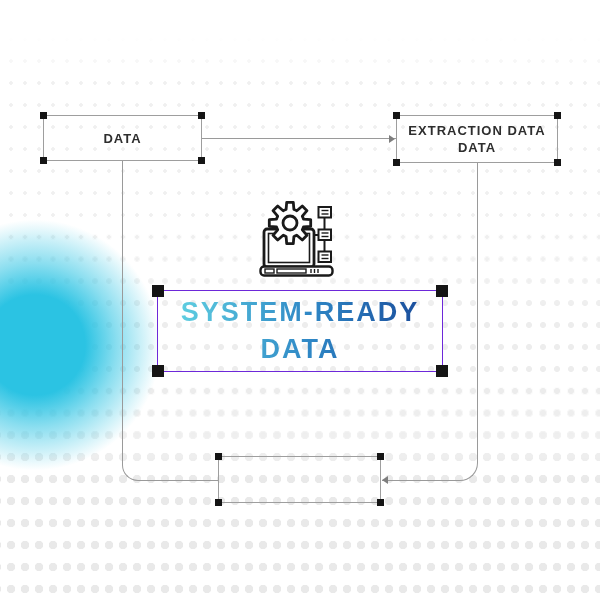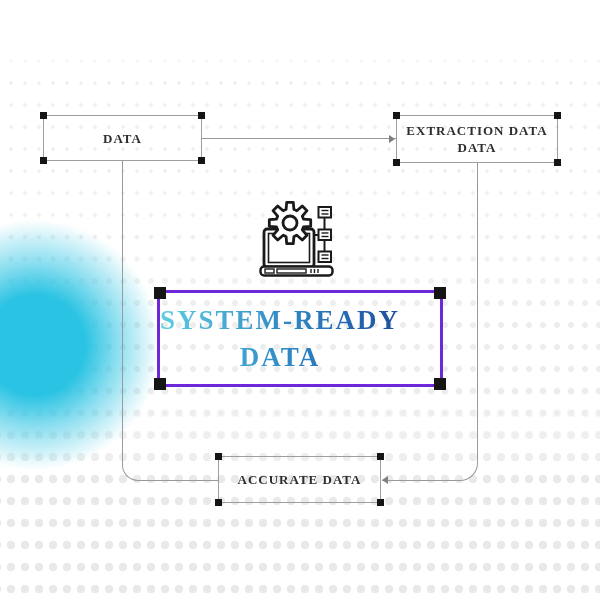--- a/index.html
+++ b/index.html
@@ -15,21 +15,20 @@
   html,body{margin:0;padding:0;}
   body{
     font-family:"Liberation Sans", sans-serif;
     background:#fff;
   }
   .stage{
     position:relative;
     width:600px;height:600px;
     background:var(--background);
     overflow:hidden;
-    font-family:Liberation Serif, serif;
   }
   
   .dots{
     position:absolute; inset:0;
     background-size:14px 22px;
     background-position:4px 6px;
     pointer-events:none;
   }
   .dots-small{
     background-image:radial-gradient(circle,#f0f0f0 1.5px, rgba(255,255,255,0) 2.1px);
@@ -112,24 +111,24 @@
     position:absolute; width:7px; height:7px;
     background:var(--handle-black);
   }
   .handle.tl{left:-4px; top:-4px;}
   .handle.tr{right:-4px; top:-4px;}
   .handle.bl{left:-4px; bottom:-4px;}
   .handle.br{right:-4px; bottom:-4px;}
   
   .title-box{
     position:absolute;
-    left:157px; top:290px; width:286px; height:97px;
-    border:3px solid #6d28d9;
+    left:157px; top:290px; width:286px; height:82px;
+    border:1px solid #6d28d9;
     box-sizing:border-box;
-    display:flex; align-items:center; 
+    display:flex; align-items:center; justify-content:center;
   }
   .title-box .handle{width:12px; height:12px;}
   .title-box .handle.tl{left:-6px; top:-6px;}
   .title-box .handle.tr{right:-6px; top:-6px;}
   .title-box .handle.bl{left:-6px; bottom:-6px;}
   .title-box .handle.br{right:-6px; bottom:-6px;}
   .title-text{
     text-align:center;
     font-weight:700;
     font-size:27px;
@@ -183,21 +182,20 @@
       <div>DATA</div>
     </div>
   </div>
 
   <div class="node node-mapping">
     <span class="handle tl"></span>
     <span class="handle tr"></span>
     <span class="handle bl"></span>
     <span class="handle br"></span>
     <div class="node-label">
-      <div>ACCURATE DATA</div>
     </div>
   </div>
 
   <div class="icon-wrap">
     <svg width="86" height="78" viewBox="0 0 86 78" fill="none" xmlns="http://www.w3.org/2000/svg">
 
       <g>
         <rect x="5" y="29" width="50" height="38" rx="3" fill="#ffffff" stroke="#1a1a1a" stroke-width="2.8"></rect>
         <rect x="9.5" y="33.5" width="41" height="29" fill="#ffffff" stroke="#1a1a1a" stroke-width="1.6"></rect>
       </g>

